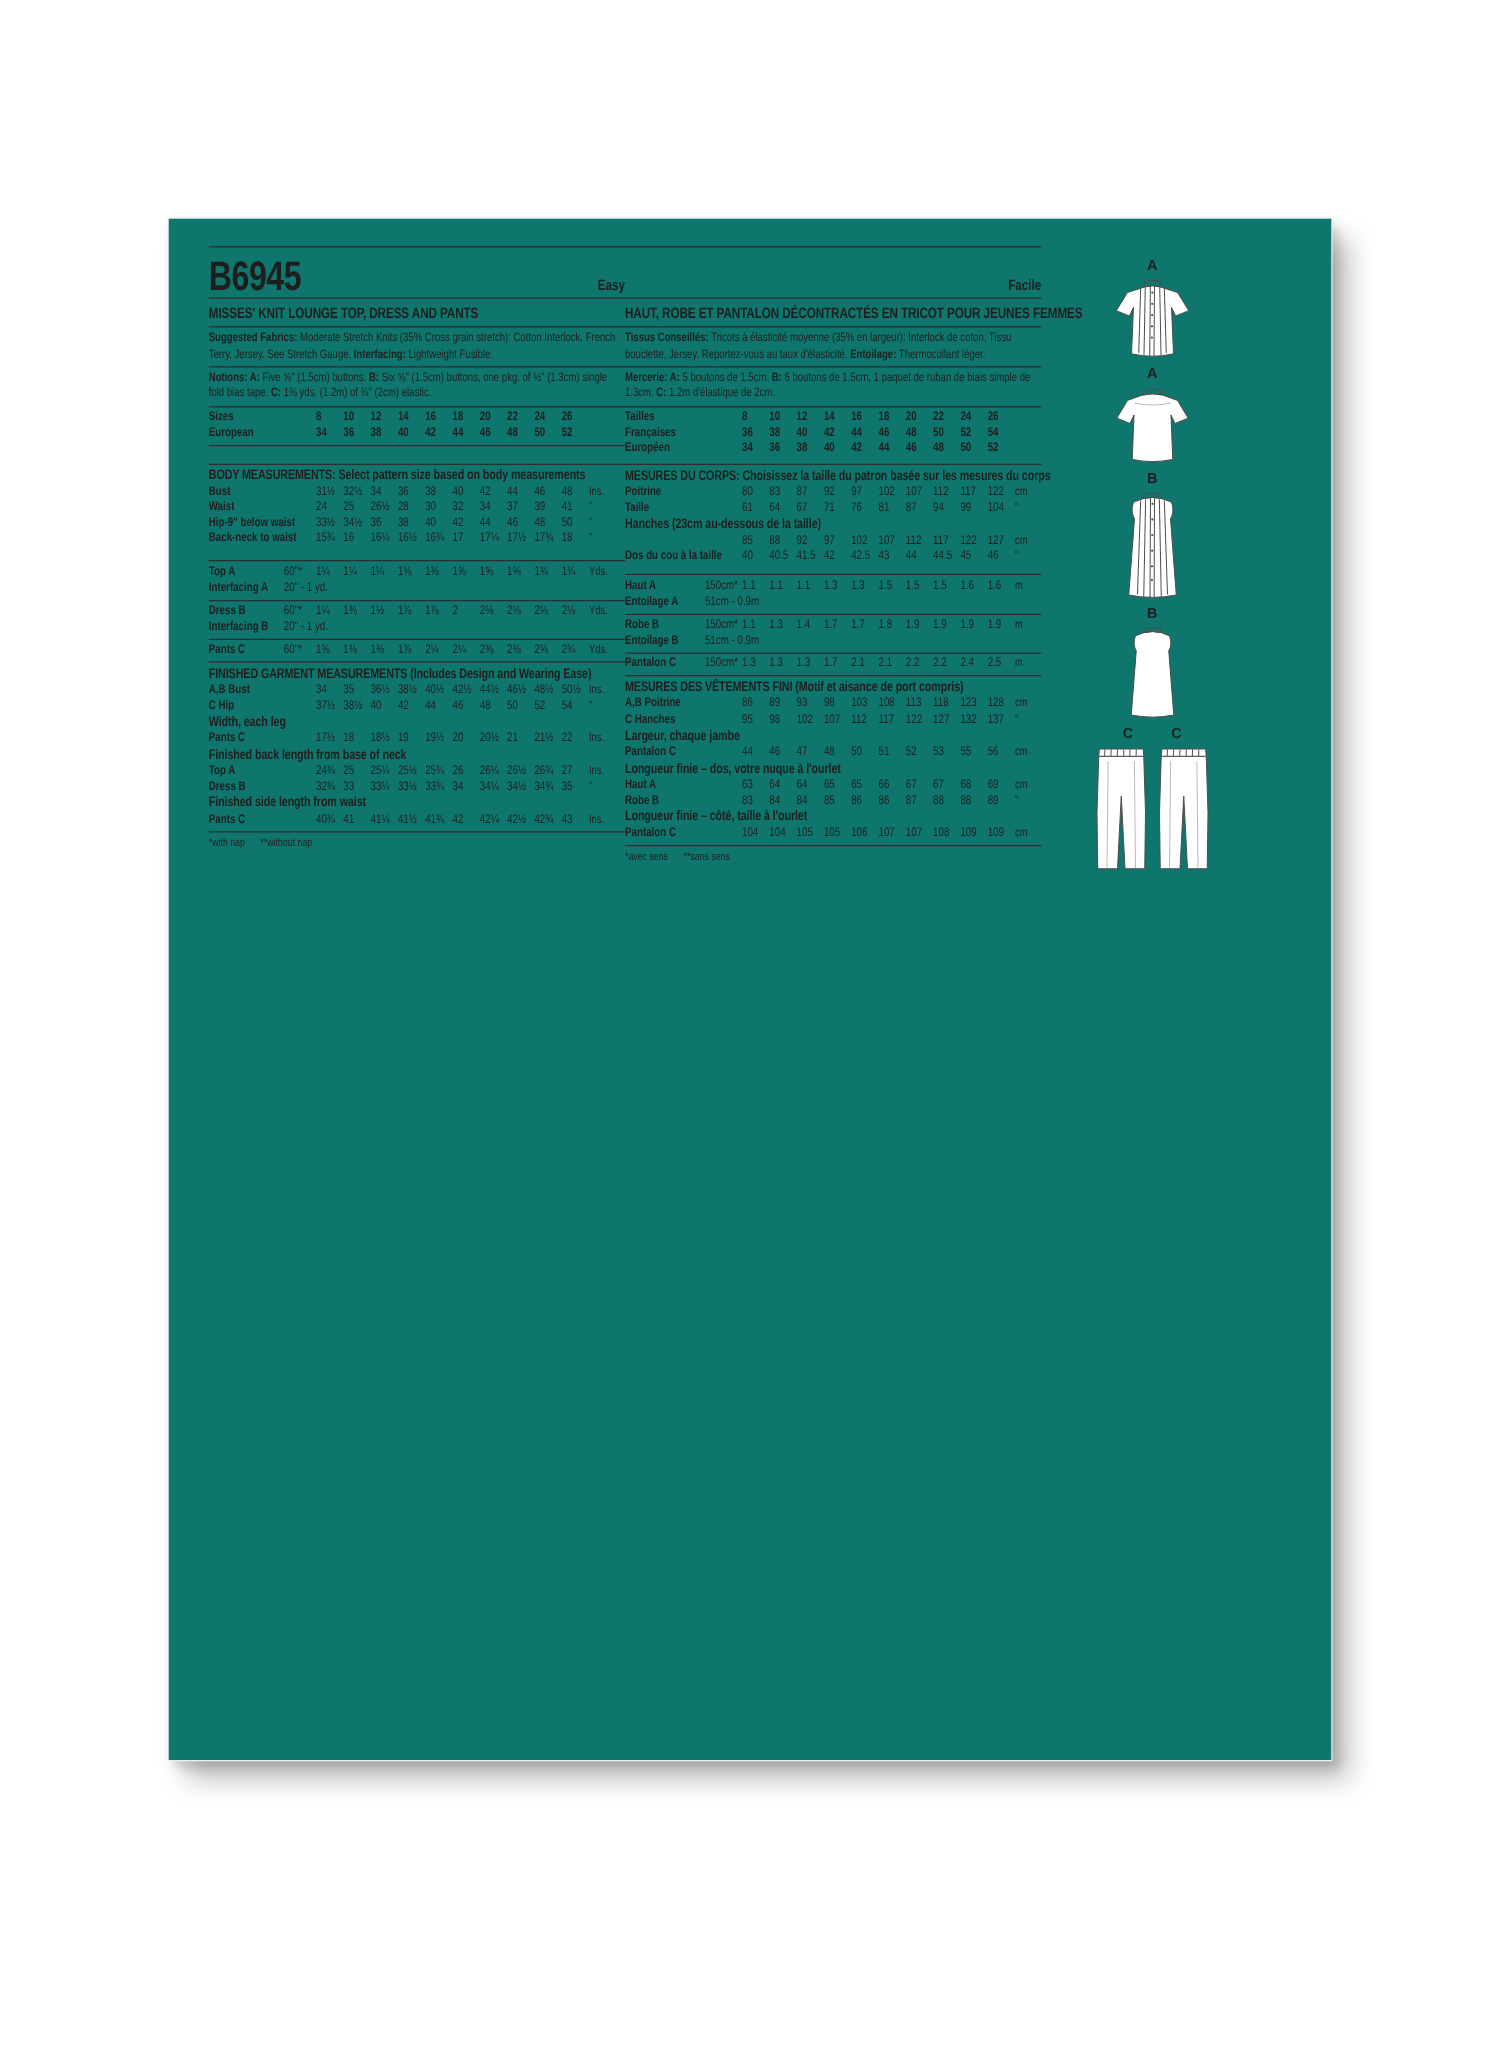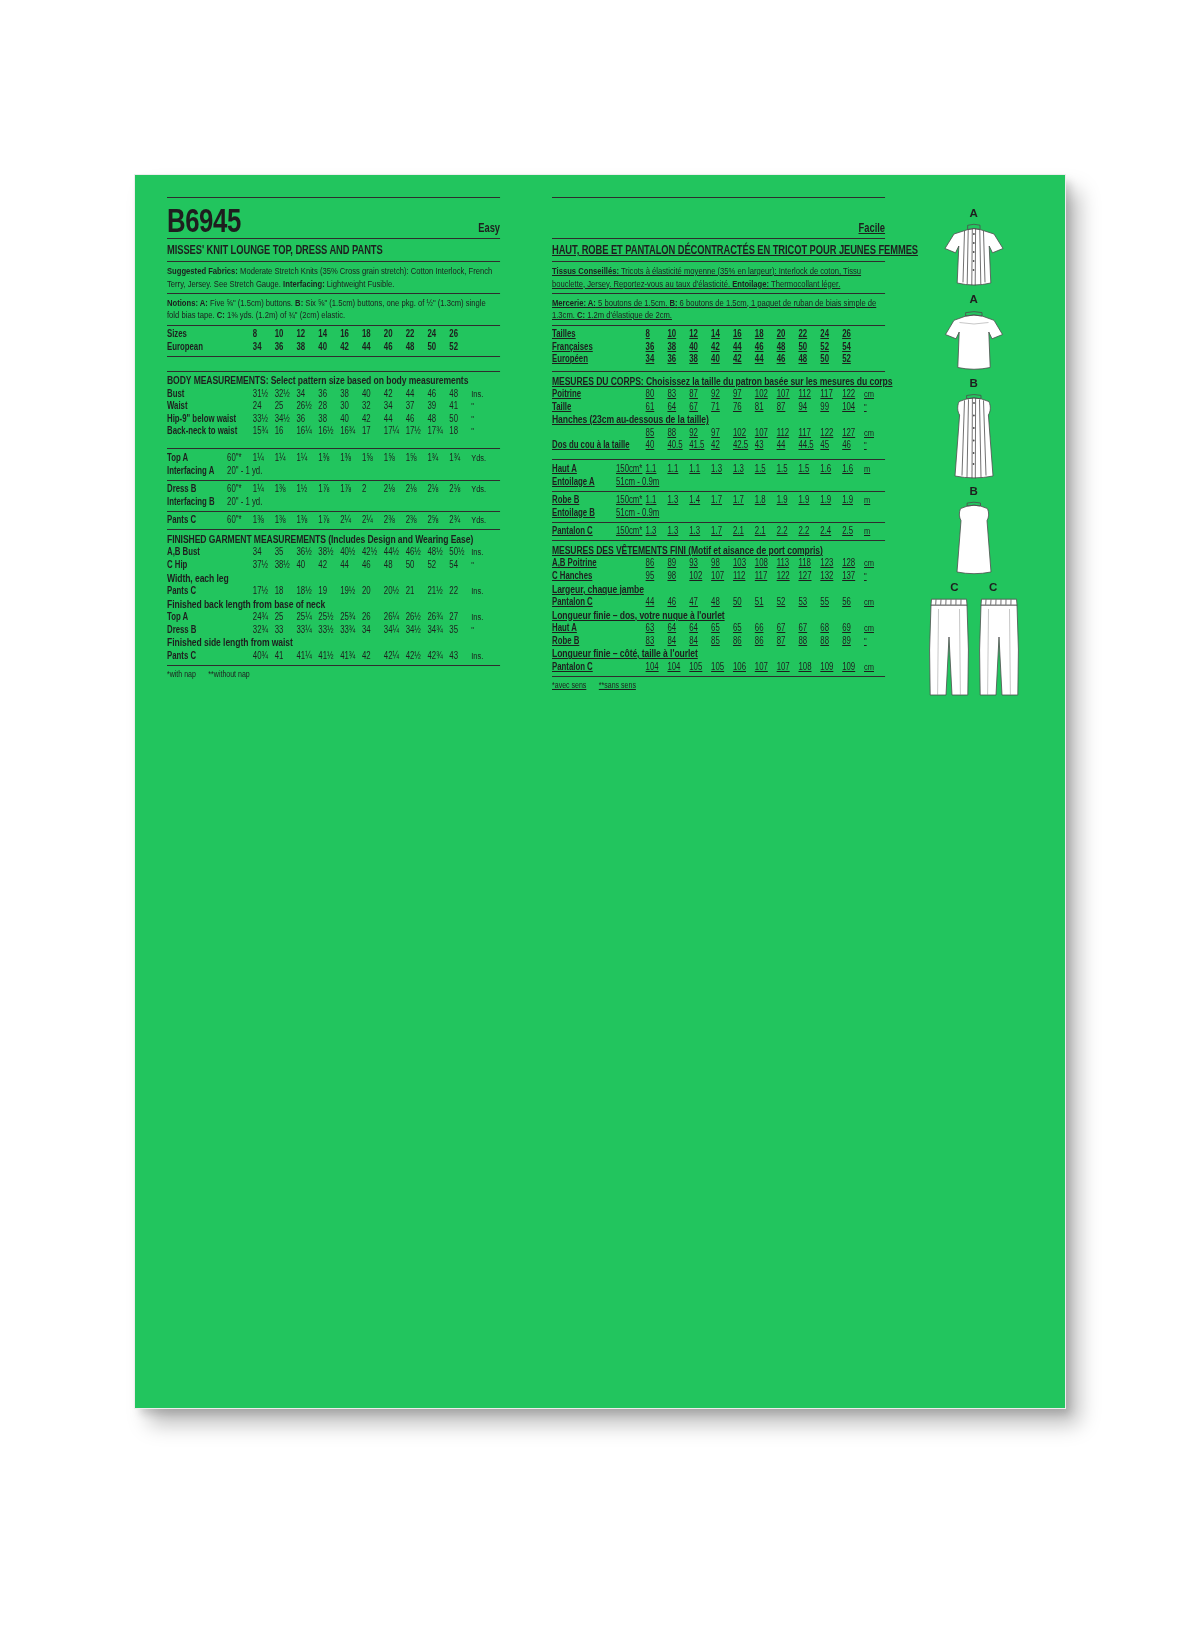--- a/index.html
+++ b/index.html
@@ -5,27 +5,27 @@
   html,body{margin:0;padding:0;}
   body{
     width:1200px;height:1650px;position:relative;
     background:#ffffff;
     font-family:"Liberation Sans", sans-serif;
     color:#1e1e1e;
     -webkit-font-smoothing:antialiased;
   }
   .sheet{
     position:absolute;left:135px;top:175px;width:930px;height:1233px;
-    background:#22c55e;box-sizing:border-box;
+    background:#0f766e;box-sizing:border-box;
     padding:20px 0 0 32px;
     box-shadow: 0 0 0 1px #ededed, 14px 16px 20px rgba(0,0,0,.26), 5px 6px 8px rgba(0,0,0,.15);
   }
   .content{display:flex;align-items:flex-start;}
   .col-outer{width:333px;flex:0 0 333px;}
-  .col-outer.fr{margin-left:52px;text-decoration:underline;}
+  .col-outer.fr{}
   
   .col-inner{width:427px;transform:scaleX(0.78);transform-origin:0 0;}
 
   .rule{border-top:1px solid #2e2e2e;margin:2.4px 0 2.6px 0;height:0;}
   .spacer{width:100%;}
   .mast{height:34px;display:flex;justify-content:space-between;align-items:flex-end;padding-bottom:1px;}
   .mast .num{font-size:33px;font-weight:700;line-height:.85;letter-spacing:-.5px;}
   .mast .tag{font-size:12px;font-weight:700;}
   .title{font-weight:700;font-size:12px;line-height:14px;white-space:nowrap;padding:1px 0 2px 0;letter-spacing:-.1px;}
   .hdr{font-weight:700;font-size:11px;line-height:13.4px;white-space:nowrap;letter-spacing:-.1px;}

